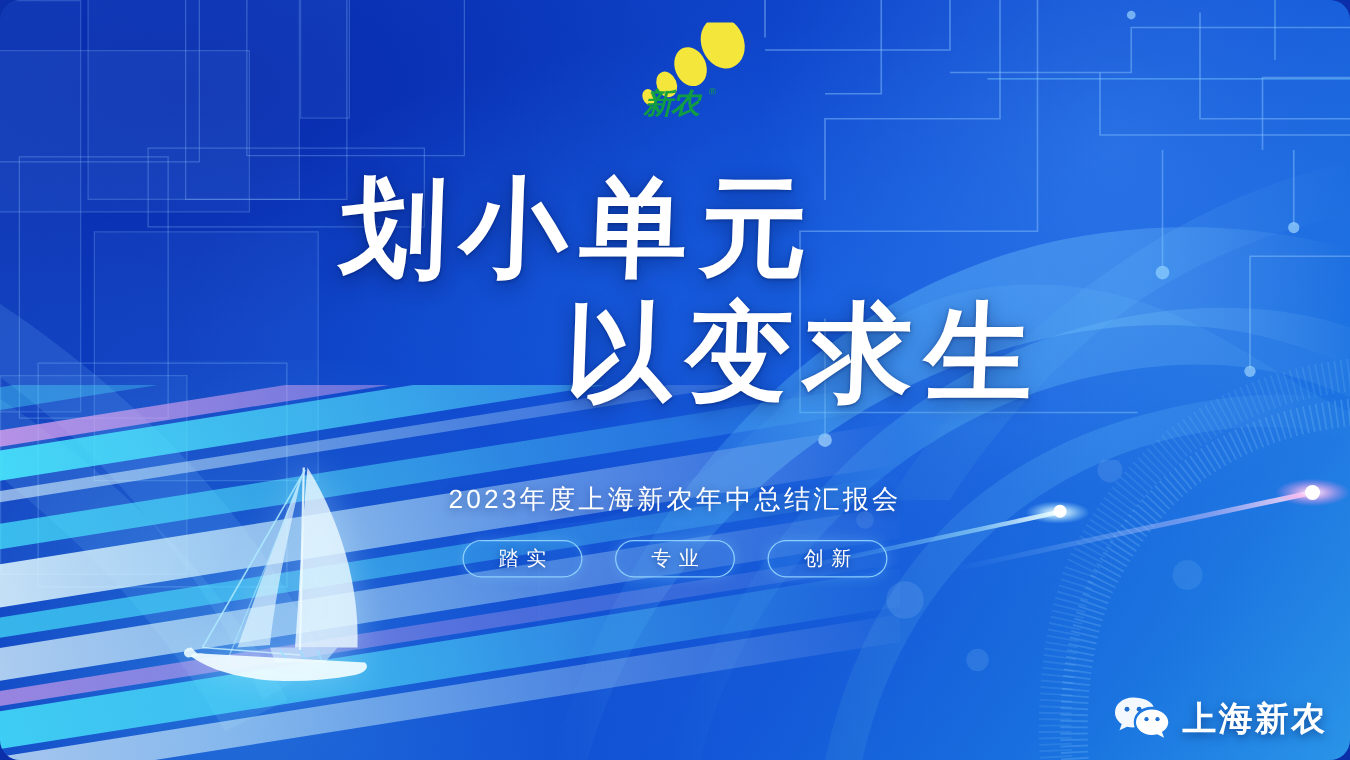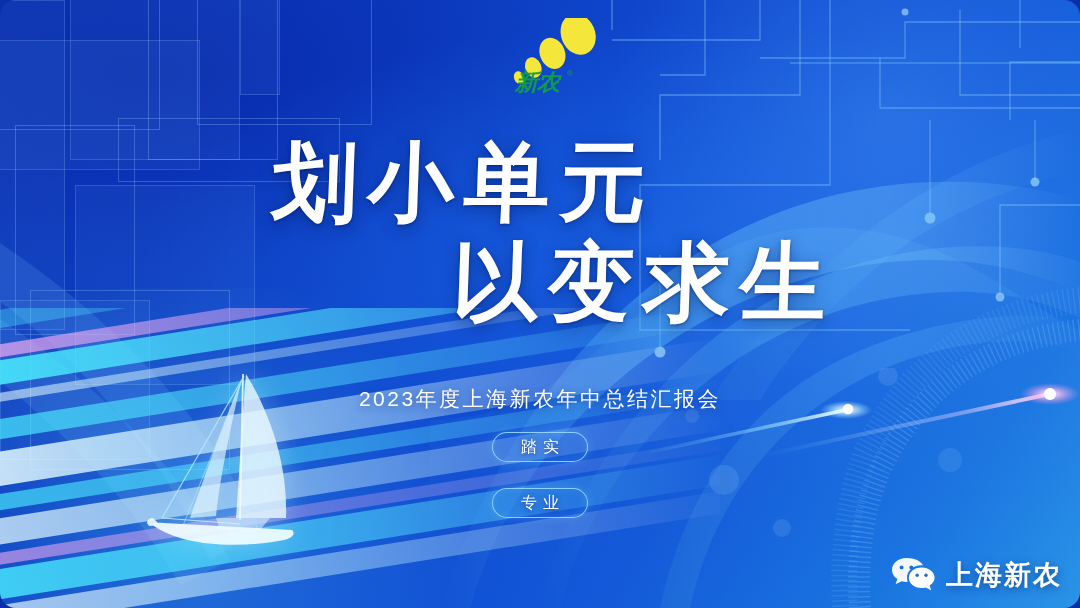--- a/index.html
+++ b/index.html
@@ -60,21 +60,21 @@
   
   .subtitle{
     position:absolute;left:0;top:385px;width:1080px;text-align:center;
     color:#ffffff;font-size:21px;letter-spacing:2.5px;font-weight:500;
     text-shadow:0 2px 8px rgba(0,25,90,0.45);
   }
 
   
   .tags{
     position:absolute;left:0;top:432px;width:1080px;
-    display:flex;justify-content:center;align-items:center;gap:26px;flex-direction:column;
+    display:flex;justify-content:center;align-items:center;gap:26px;
   }
   .tag{
     display:flex;align-items:center;justify-content:center;
     min-width:96px;height:30px;padding:0 16px;
     border:1.6px solid rgba(150,215,255,0.92);
     border-radius:15px;
     color:#ffffff;font-size:16px;letter-spacing:6px;text-indent:6px;
     text-shadow:0 1px 5px rgba(0,25,90,0.5);
     background:rgba(40,120,225,0.18);
     box-shadow:0 0 10px rgba(120,200,255,0.28), inset 0 0 8px rgba(120,200,255,0.12);
@@ -297,20 +297,21 @@
   <div class="headline">
     <div class="hl-line hl-1">划小单元</div>
     <div class="hl-line hl-2">以变求生</div>
   </div>
 
   <div class="subtitle">2023年度上海新农年中总结汇报会</div>
 
   <div class="tags">
     <div class="tag">踏实</div>
     <div class="tag">专业</div>
+    <div class="tag">创新</div>
   </div>
 
   <div class="wechat">
     <svg width="46" height="38" viewBox="0 0 46 38">
       <g fill="#ffffff">
 
         <path d="M15.5 2 C 7.2 2 1 7.4 1 13.9 C 1 17.6 3.1 20.9 6.4 23.1 L4.6 28.2 L10.6 25.3 C 12.2 25.7 13.8 25.9 15.5 25.9 C 15.9 25.9 16.3 25.9 16.7 25.85 C 16.2 24.5 16 23.1 16 21.6 C 16 14.7 22.3 9.3 30.1 9.3 C 30.7 9.3 31.3 9.34 31.9 9.4 C 30.3 5.1 23.7 2 15.5 2 Z" opacity="0.95"></path>
 
         <path d="M30.5 11.6 C 23.4 11.6 17.8 16.2 17.8 21.8 C 17.8 27.4 23.4 32 30.5 32 C 32 32 33.4 31.8 34.8 31.45 L40.2 34.2 L38.6 29.6 C 41.6 27.7 43.6 24.9 43.6 21.8 C 43.6 16.2 37.7 11.6 30.5 11.6 Z"></path>
       </g>

